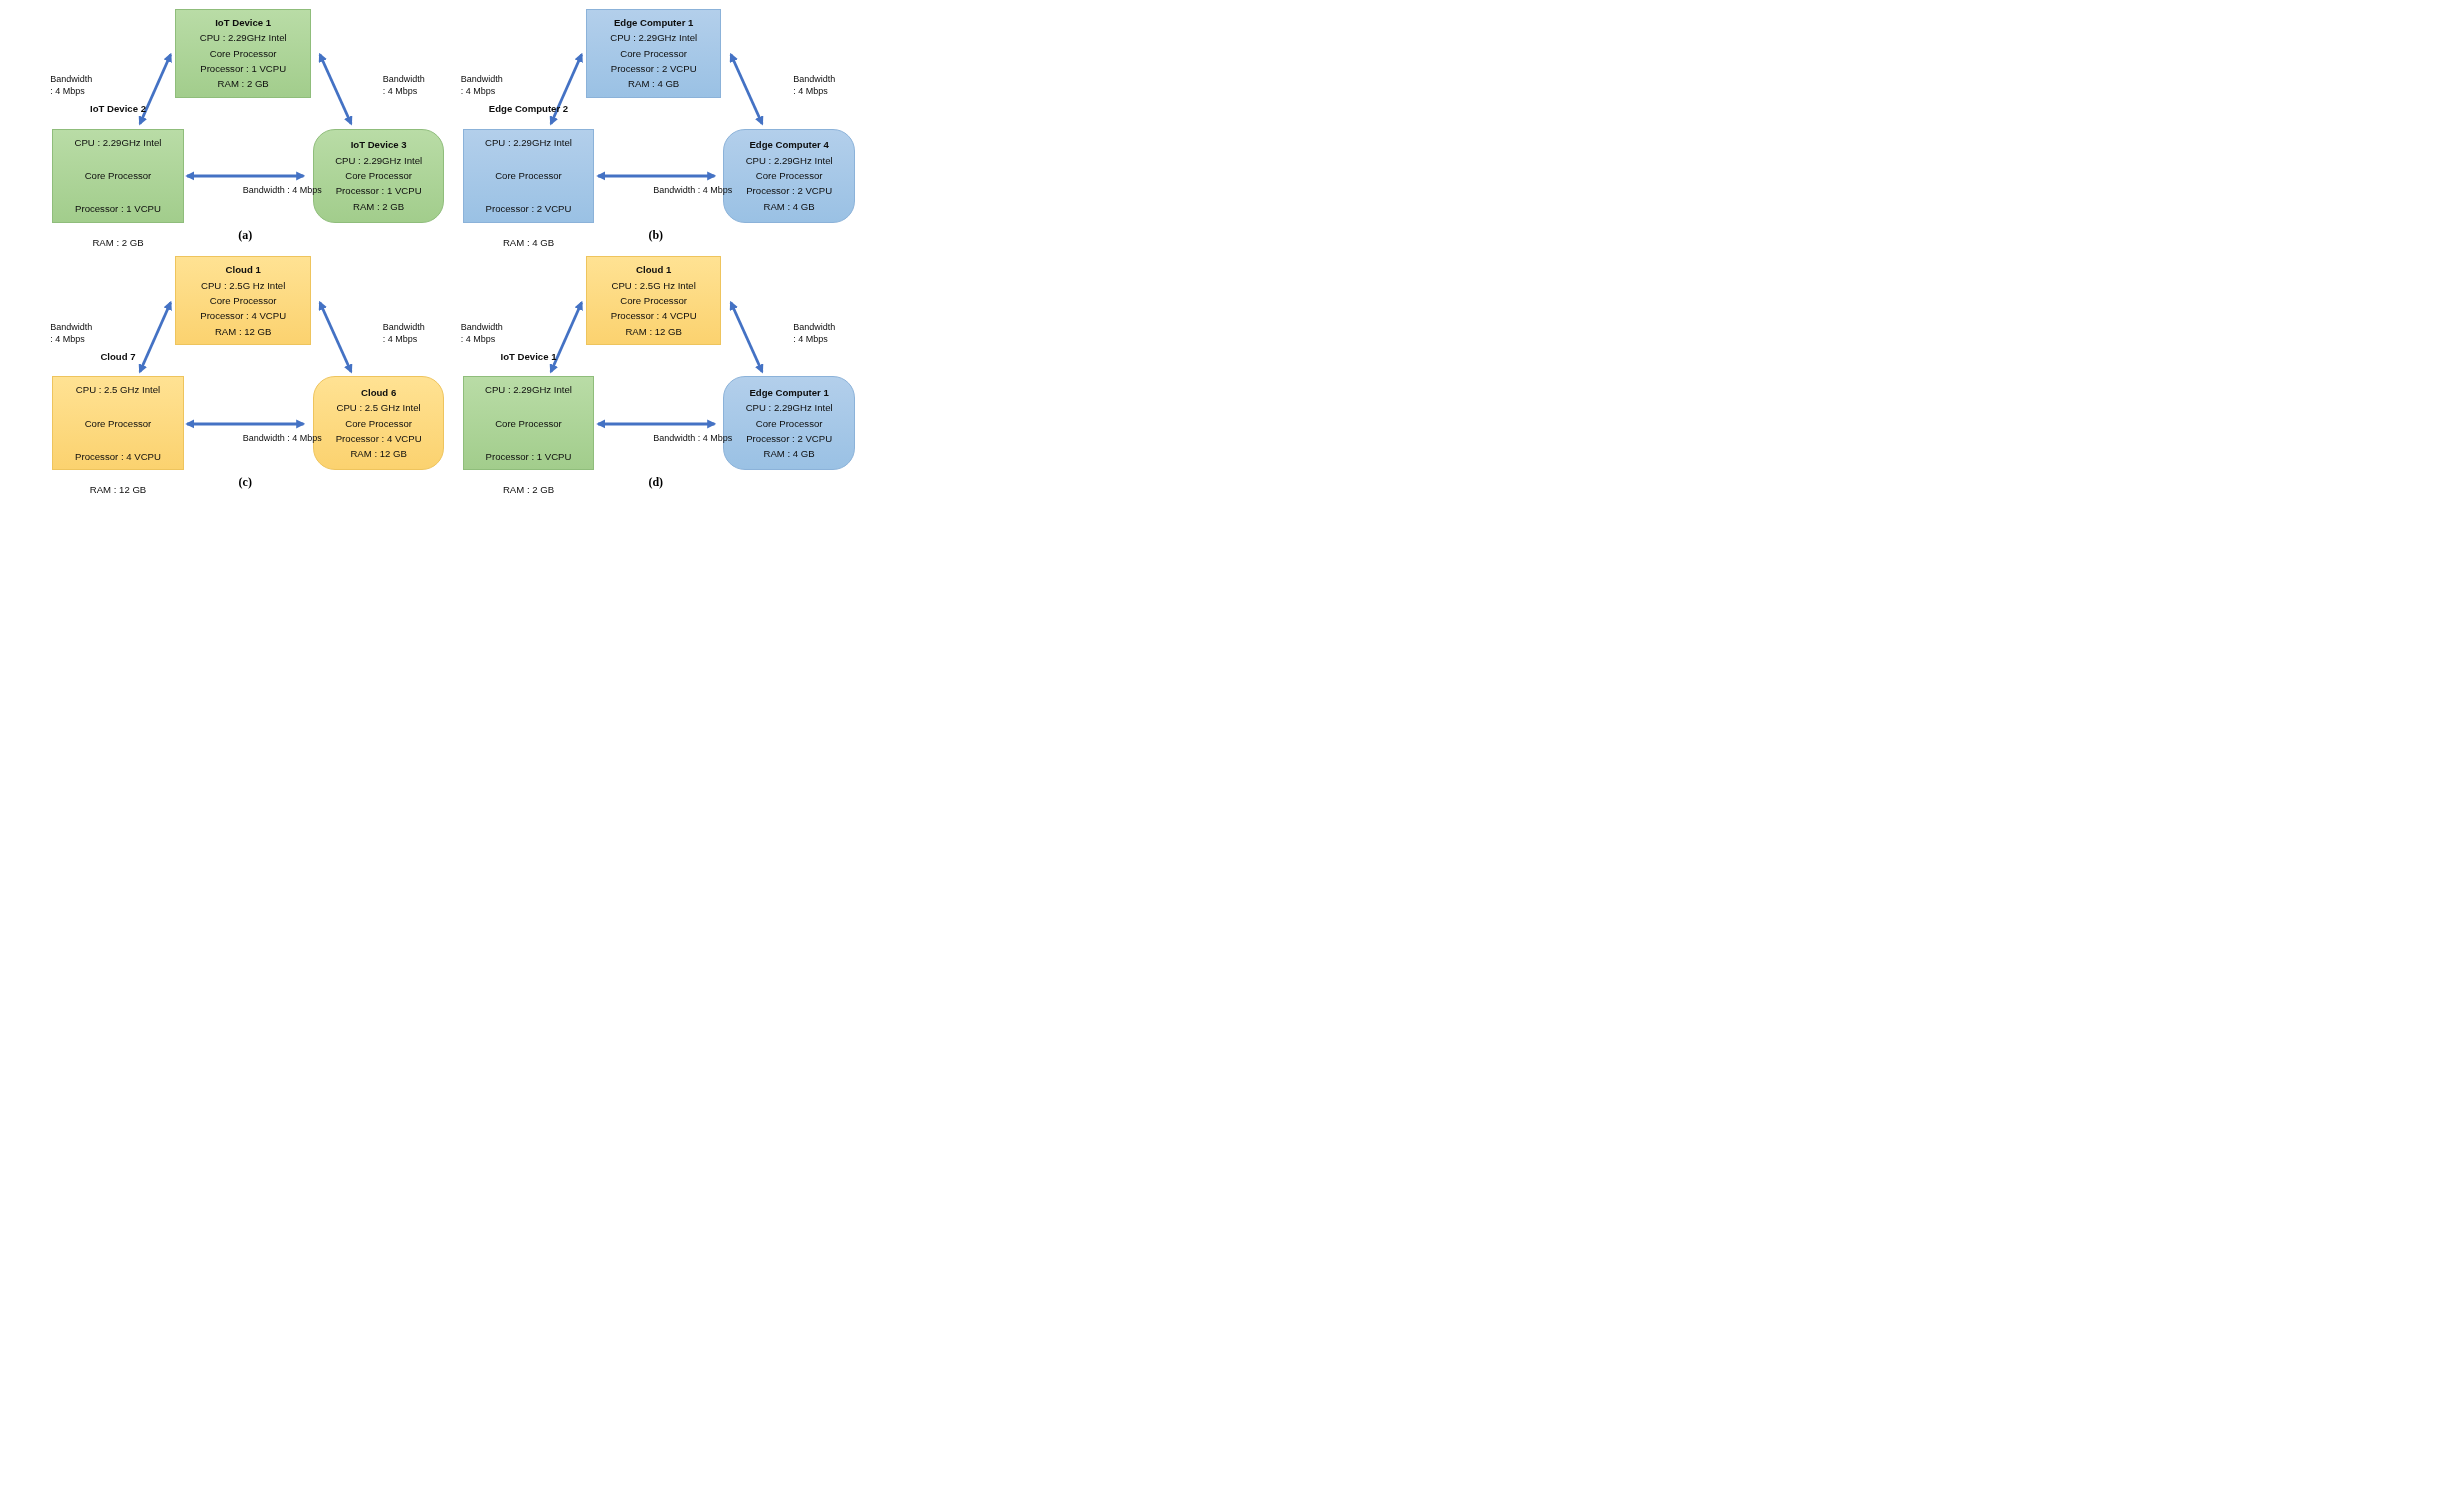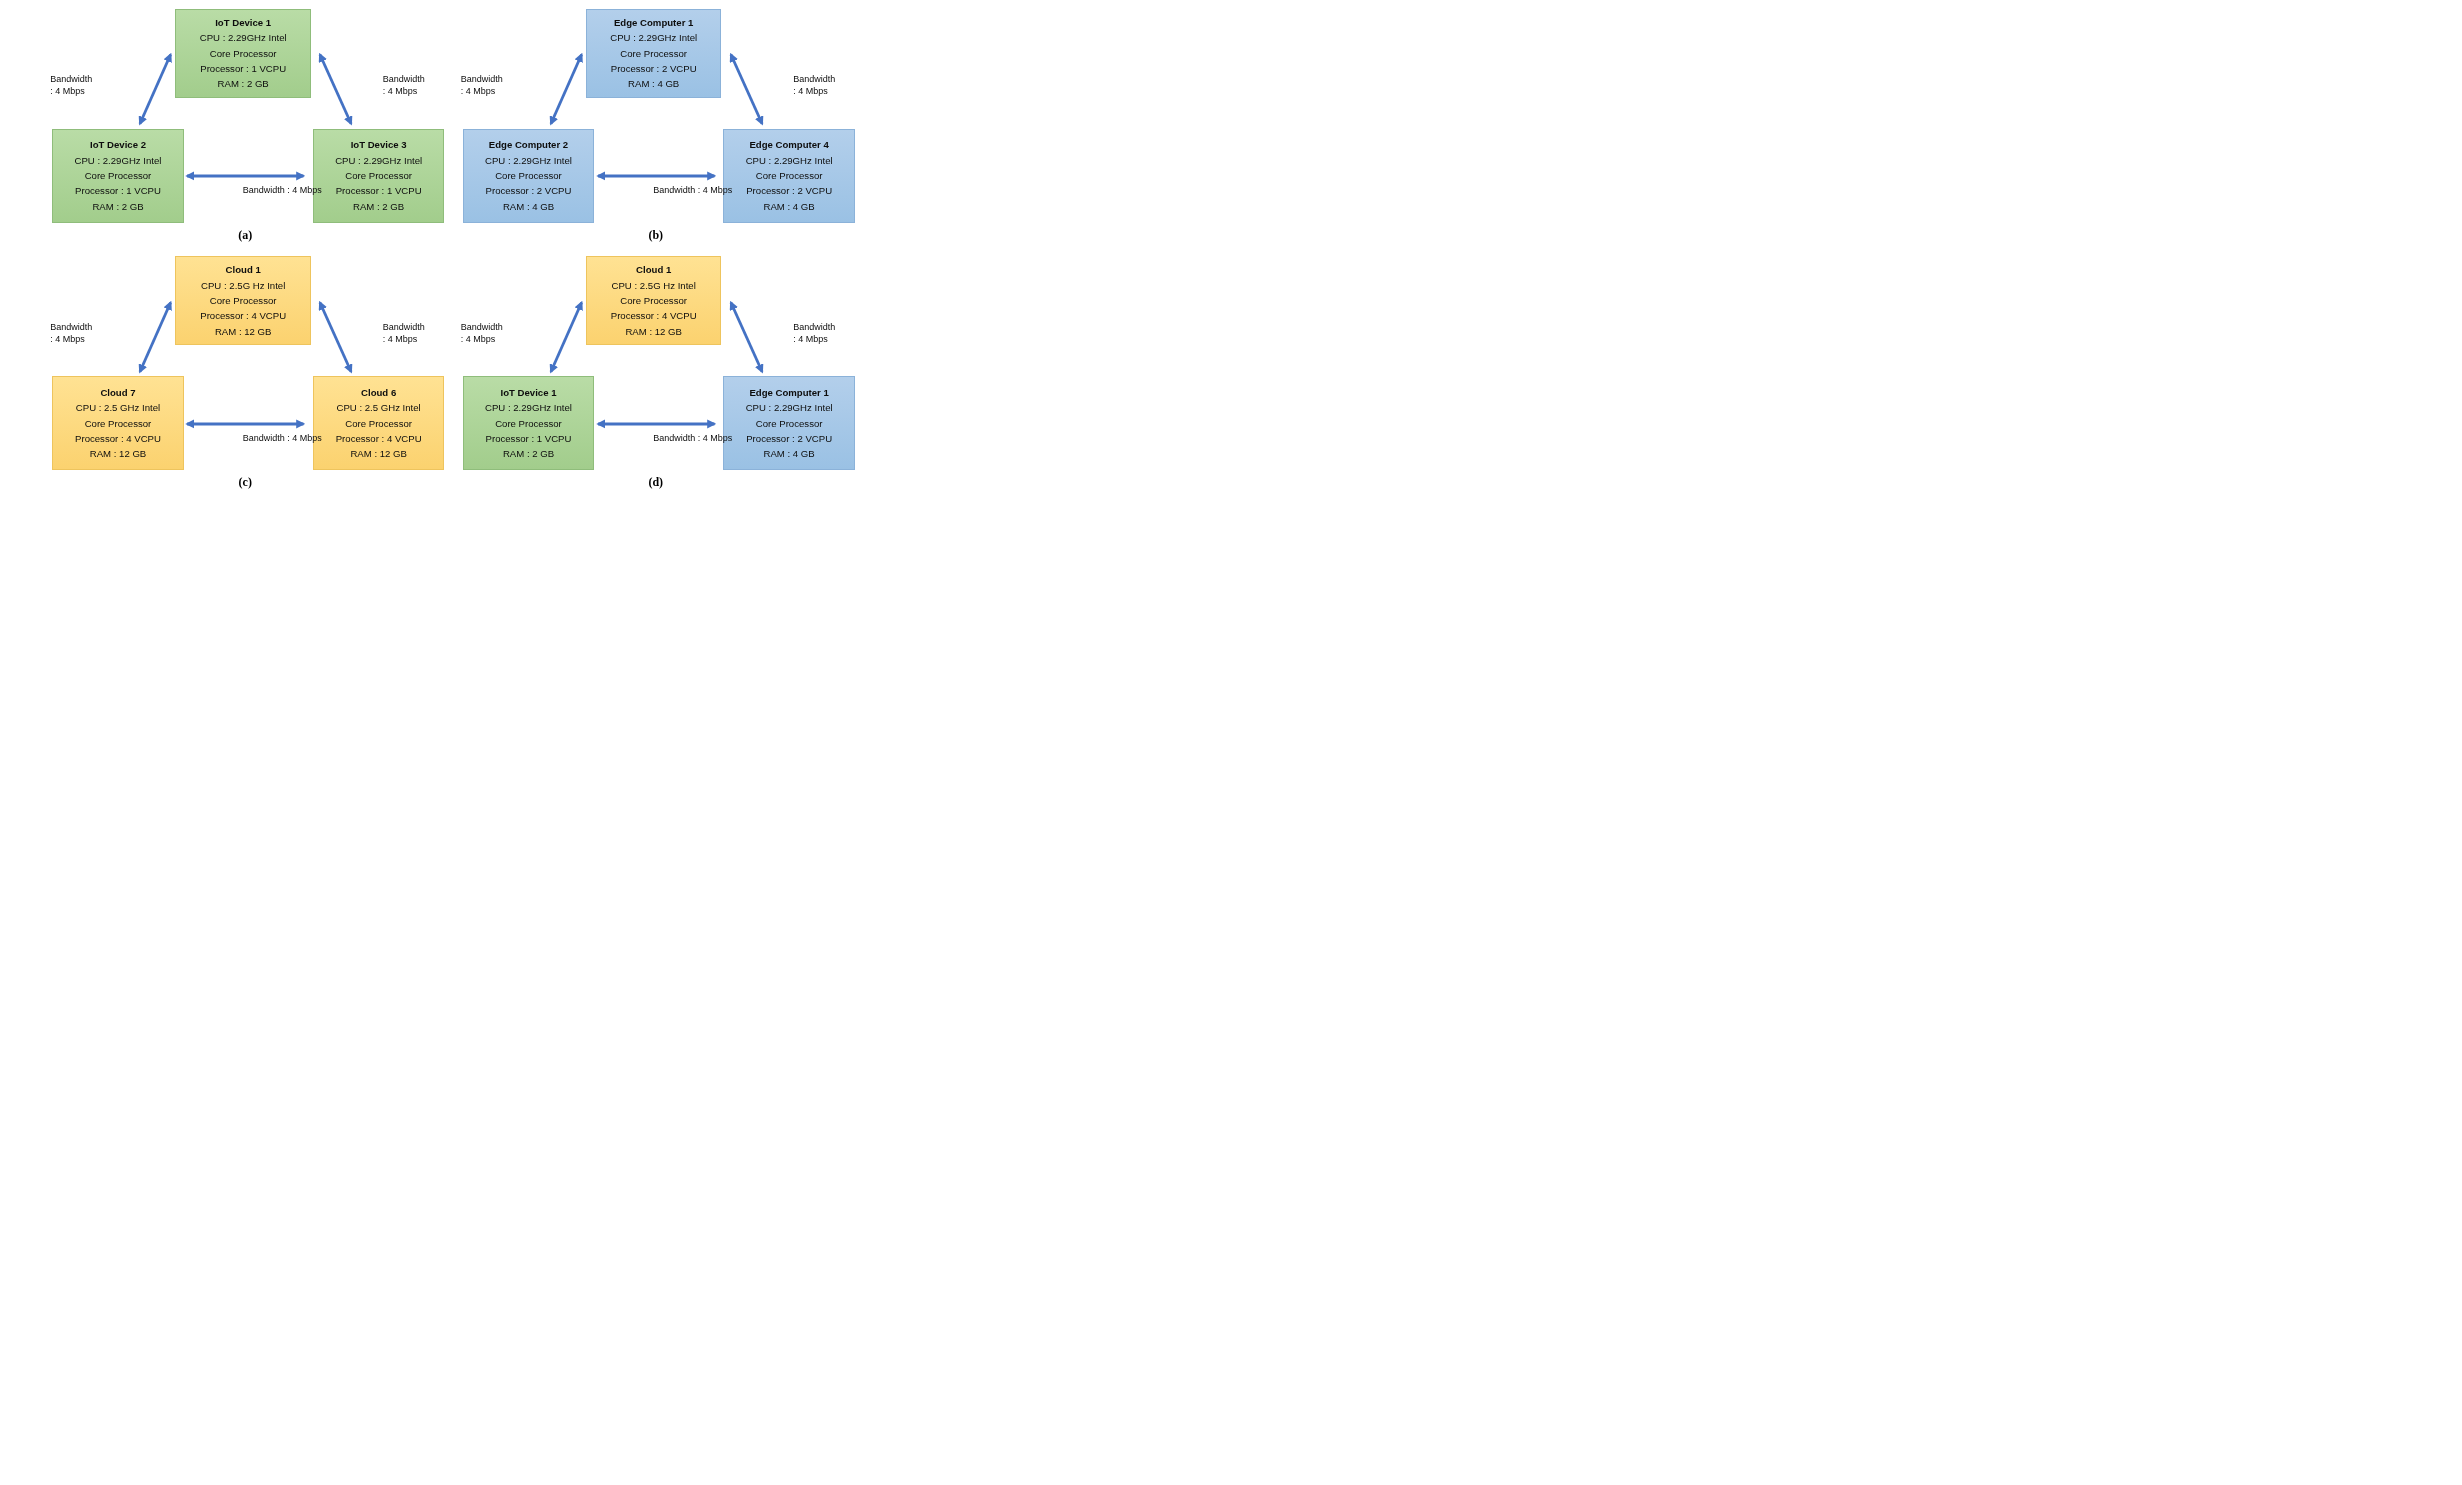--- a/index.html
+++ b/index.html
@@ -9,22 +9,22 @@
   .links{position:absolute;left:0;top:0;width:100%;height:100%;}
   .lk{stroke:#4472c4;stroke-width:5;fill:none;}
   .node{position:absolute;display:flex;flex-direction:column;justify-content:center;
         text-align:center;font:9.6px/15.3px "Liberation Sans",sans-serif;color:#0d0d0d;
         box-sizing:border-box;padding:1.1px 0;}
   .node-title{font-weight:bold;}
   .node-green{background:linear-gradient(#b9dca6,#a2cd8c);border:0.6px solid #8fbd7b;}
   .node-blue{background:linear-gradient(#b3cfeb,#9ac1e4);border:0.6px solid #8bb2d9;}
   .node-orange{background:linear-gradient(#ffe293,#fbd26f);border:0.6px solid #eec45d;}
   .pos-top{left:33%;top:3.5%;width:33%;height:36%;}
-  .pos-left{left:3%;top:52%;width:32%;height:38%;}
-  .pos-right{left:66.5%;top:52%;width:32%;height:38%;}
+  .pos-left{left:3%;top:52%;width:32%;height:38%;gap:18px;}
+  .pos-right{left:66.5%;top:52%;width:32%;height:38%;border-radius:22px;}
   .lbl{position:absolute;font:9px/12px "Liberation Sans",sans-serif;color:#0d0d0d;white-space:nowrap;}
   .lbl-left{left:2.5%;top:29.5%;}
   .lbl-right{left:83.5%;top:29.5%;}
   .lbl-bottom{left:0;width:100%;top:74.5%;text-align:center;padding-left:37px;}
   .caption{position:absolute;left:0;width:100%;top:92.5%;text-align:center;
            font:bold 12px/12.5px "Liberation Serif",serif;color:#000;}
 </style>
 </head>
 <body>
 

